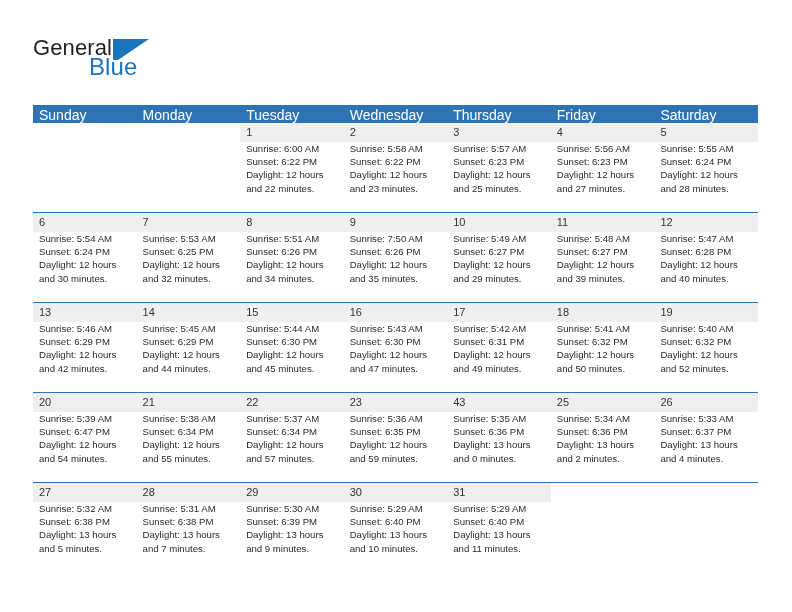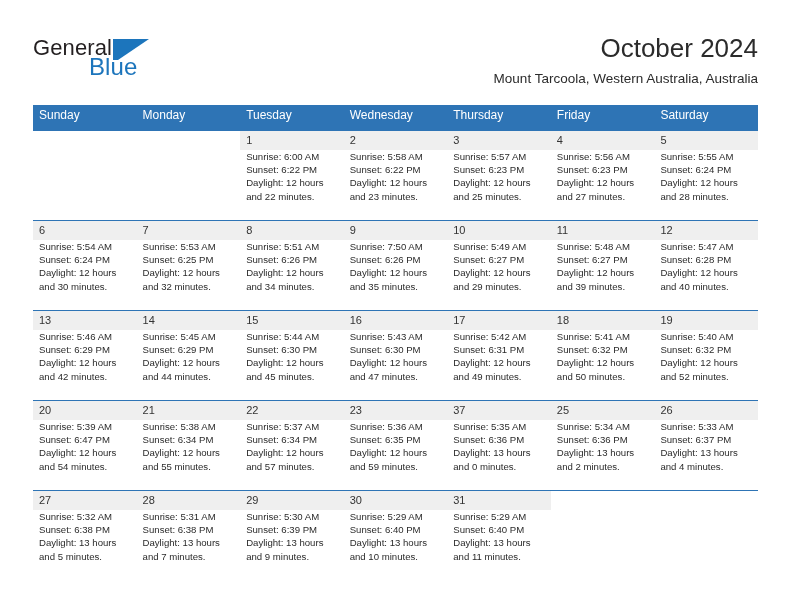--- a/index.html
+++ b/index.html
@@ -105,24 +105,24 @@
     position: absolute;
     left: 33px;
     top: 105px;
     width: 725px;
     border-collapse: collapse;
     table-layout: fixed;
   }
   .calendar th {
     background: #2e74b5;
     color: #ffffff;
-    font-size: 12px;
+    font-size: 14px;
     font-weight: normal;
     text-align: left;
-    padding: 4px 0 10px 6px;
+    padding: 4px 0 2px 6px;
     height: 10px;
     line-height: 12px;
   }
   .calendar td {
     vertical-align: top;
     padding: 0;
     border: none;
     width: 103.57px;
   }
   .week-row > td {
@@ -166,24 +166,20 @@
 
     <div class="brand">
       <span class="brand-general">General</span>
       <span class="brand-mark">
         <span class="bar"></span>
         <span class="tri"></span>
       </span>
       <span class="brand-blue">Blue</span>
     </div>
 
-    <div class="title-block">
-      <h1 class="cal-title">October 2024</h1>
-      <h2 class="cal-subtitle">Mount Tarcoola, Western Australia, Australia</h2>
-    </div>
 
   </div>
 
   <table class="calendar">
     <thead>
       <tr id="weekday-row">
           <th>Sunday</th>
           <th>Monday</th>
           <th>Tuesday</th>
           <th>Wednesday</th>
@@ -458,21 +454,21 @@
               <div class="info">
                 <div>Sunrise: 5:36 AM</div>
                 <div>Sunset: 6:35 PM</div>
                 <div>Daylight: 12 hours</div>
                 <div>and 59 minutes.</div>
               </div>
             </div>
           </td>
           <td>
             <div class="daycell">
-              <div class="daynum">37</div>
+              <div class="daynum">43</div>
               <div class="info">
                 <div>Sunrise: 5:35 AM</div>
                 <div>Sunset: 6:36 PM</div>
                 <div>Daylight: 13 hours</div>
                 <div>and 0 minutes.</div>
               </div>
             </div>
           </td>
           <td>
             <div class="daycell">

